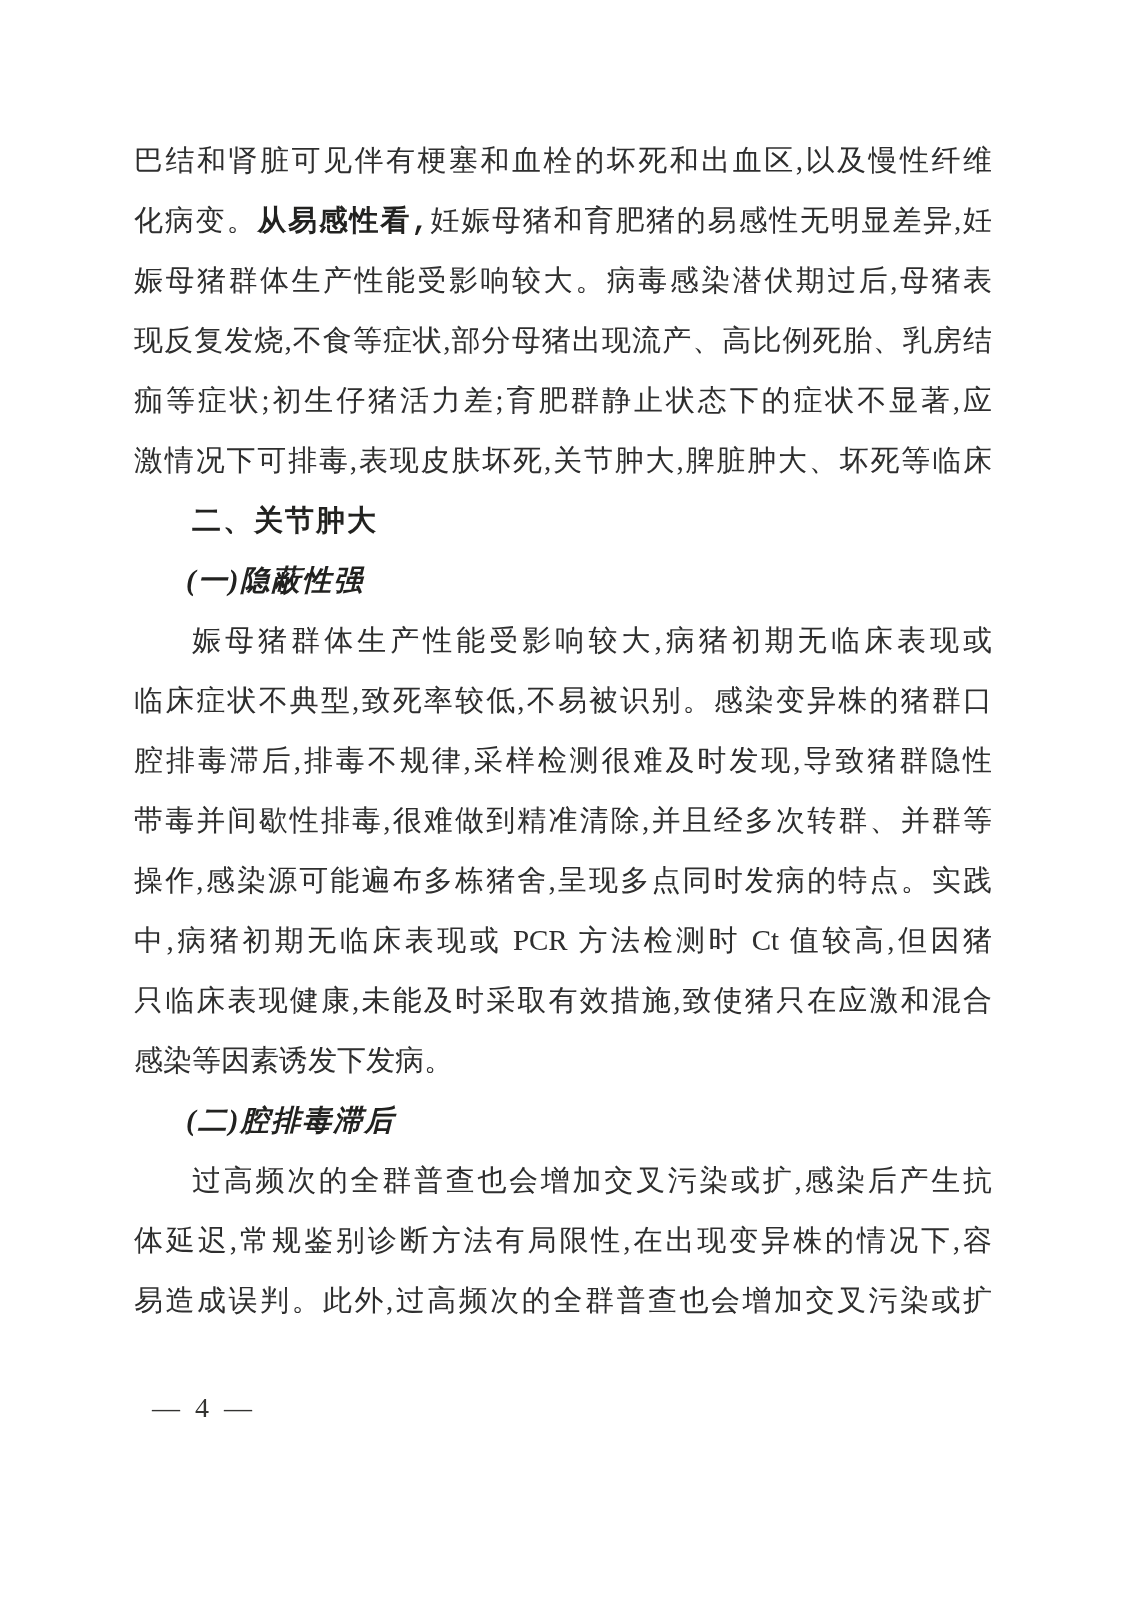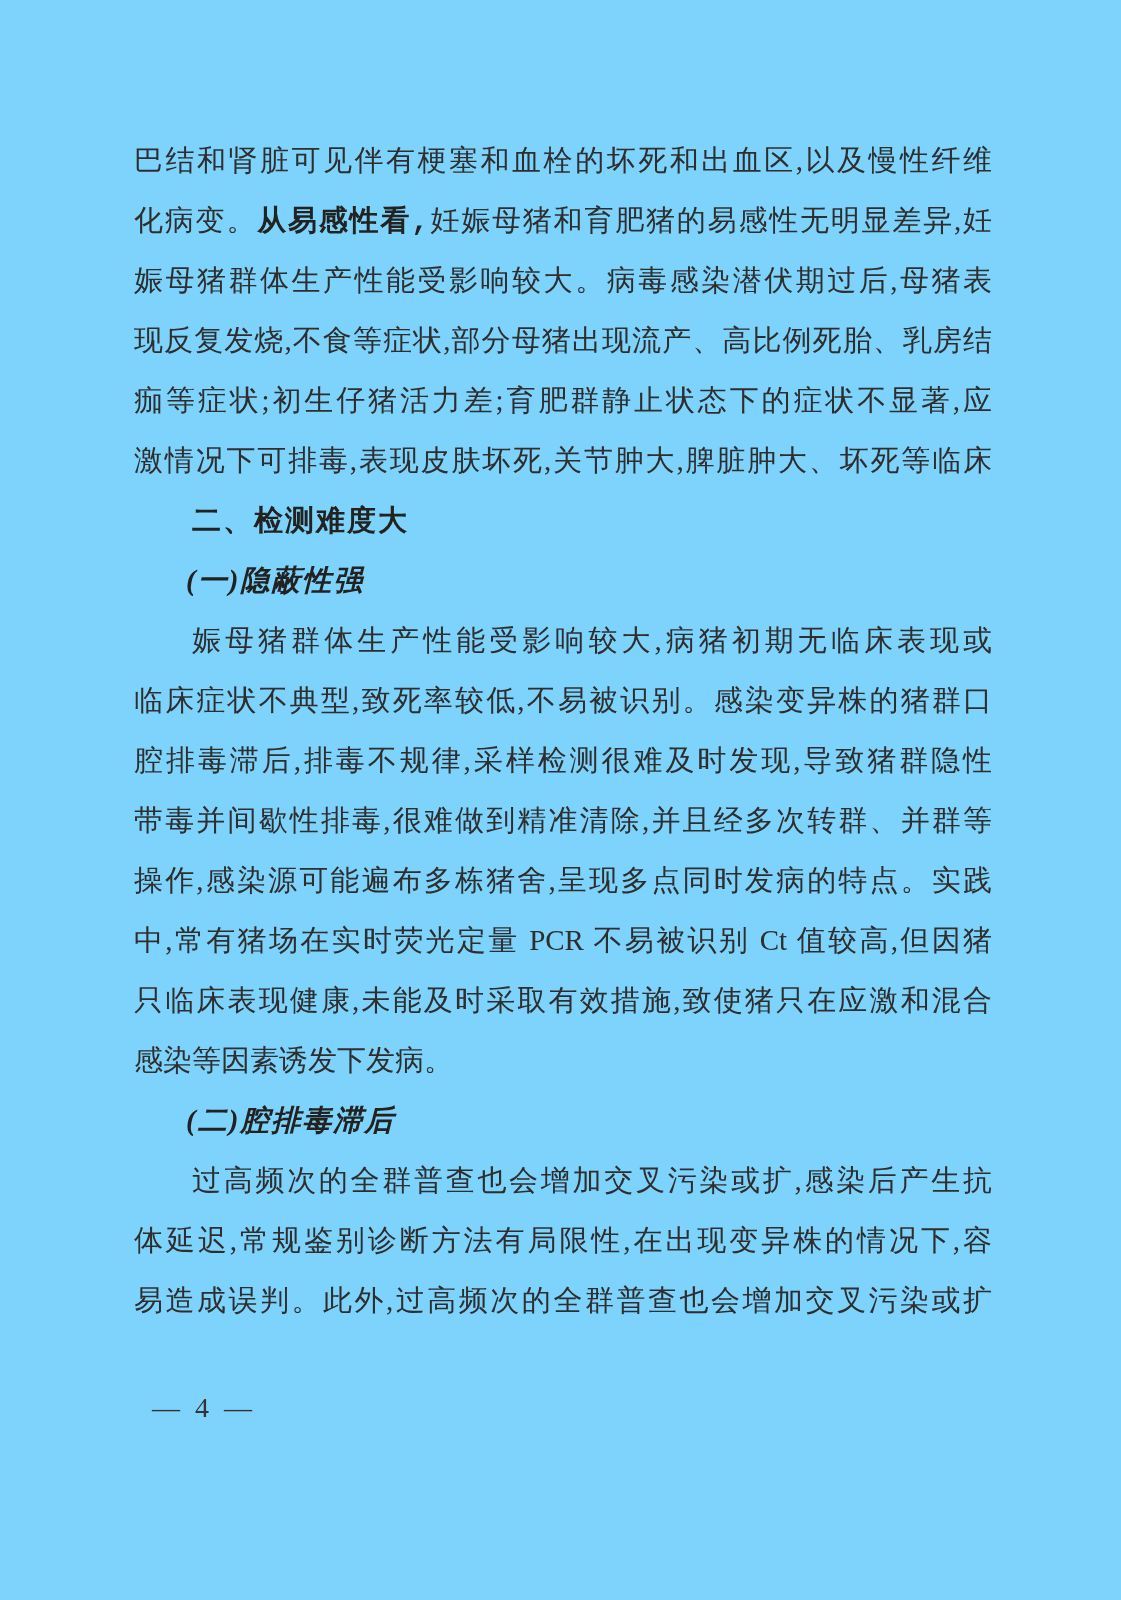--- a/index.html
+++ b/index.html
@@ -5,21 +5,21 @@
   html, body {
     margin: 0;
     padding: 0;
     background: #e8e8e6;
   }
   .page {
     position: relative;
     width: 1121px;
     height: 1600px;
     margin: 0 auto;
-    background: #7dd3fc;
+    background: #ffffff;
     overflow: hidden;
     font-family: "Liberation Serif", serif;
     color: #2e2e2e;
   }
   .textblock {
     position: absolute;
     left: 134px;
     top: 130px;
     width: 858px;
   }
@@ -77,29 +77,29 @@
 <div class="page">
   <div class="textblock">
 
     <p class="line full">巴结和肾脏可见伴有梗塞和血栓的坏死和出血区,以及慢性纤维</p>
     <p class="line full"><span>化病变。</span><span class="bh">从易感性看,</span><span>妊娠母猪和育肥猪的易感性无明显差异,妊</span></p>
     <p class="line full">娠母猪群体生产性能受影响较大。病毒感染潜伏期过后,母猪表</p>
     <p class="line full">现反复发烧,不食等症状,部分母猪出现流产、高比例死胎、乳房结</p>
     <p class="line full">痂等症状;初生仔猪活力差;育肥群静止状态下的症状不显著,应</p>
     <p class="line full">激情况下可排毒,表现皮肤坏死,关节肿大,脾脏肿大、坏死等临床</p>
 
-    <p class="line h2">二、检测难度大</p>
+    <p class="line h2">二、关节肿大</p>
     <p class="line h3">(一)隐蔽性强</p>
 
     <p class="line full indent">娠母猪群体生产性能受影响较大,病猪初期无临床表现或</p>
     <p class="line full">临床症状不典型,致死率较低,不易被识别。感染变异株的猪群口</p>
     <p class="line full">腔排毒滞后,排毒不规律,采样检测很难及时发现,导致猪群隐性</p>
     <p class="line full">带毒并间歇性排毒,很难做到精准清除,并且经多次转群、并群等</p>
     <p class="line full">操作,感染源可能遍布多栋猪舍,呈现多点同时发病的特点。实践</p>
-    <p class="line full">中,常有猪场在实时荧光定量 PCR 不易被识别 Ct 值较高,但因猪</p>
+    <p class="line full">中,病猪初期无临床表现或 PCR 方法检测时 Ct 值较高,但因猪</p>
     <p class="line full">只临床表现健康,未能及时采取有效措施,致使猪只在应激和混合</p>
     <p class="line end">感染等因素诱发下发病。</p>
 
     <p class="line h3">(二)腔排毒滞后</p>
 
     <p class="line full indent">过高频次的全群普查也会增加交叉污染或扩,感染后产生抗</p>
     <p class="line full">体延迟,常规鉴别诊断方法有局限性,在出现变异株的情况下,容</p>
     <p class="line full">易造成误判。此外,过高频次的全群普查也会增加交叉污染或扩</p>
 
   </div>

